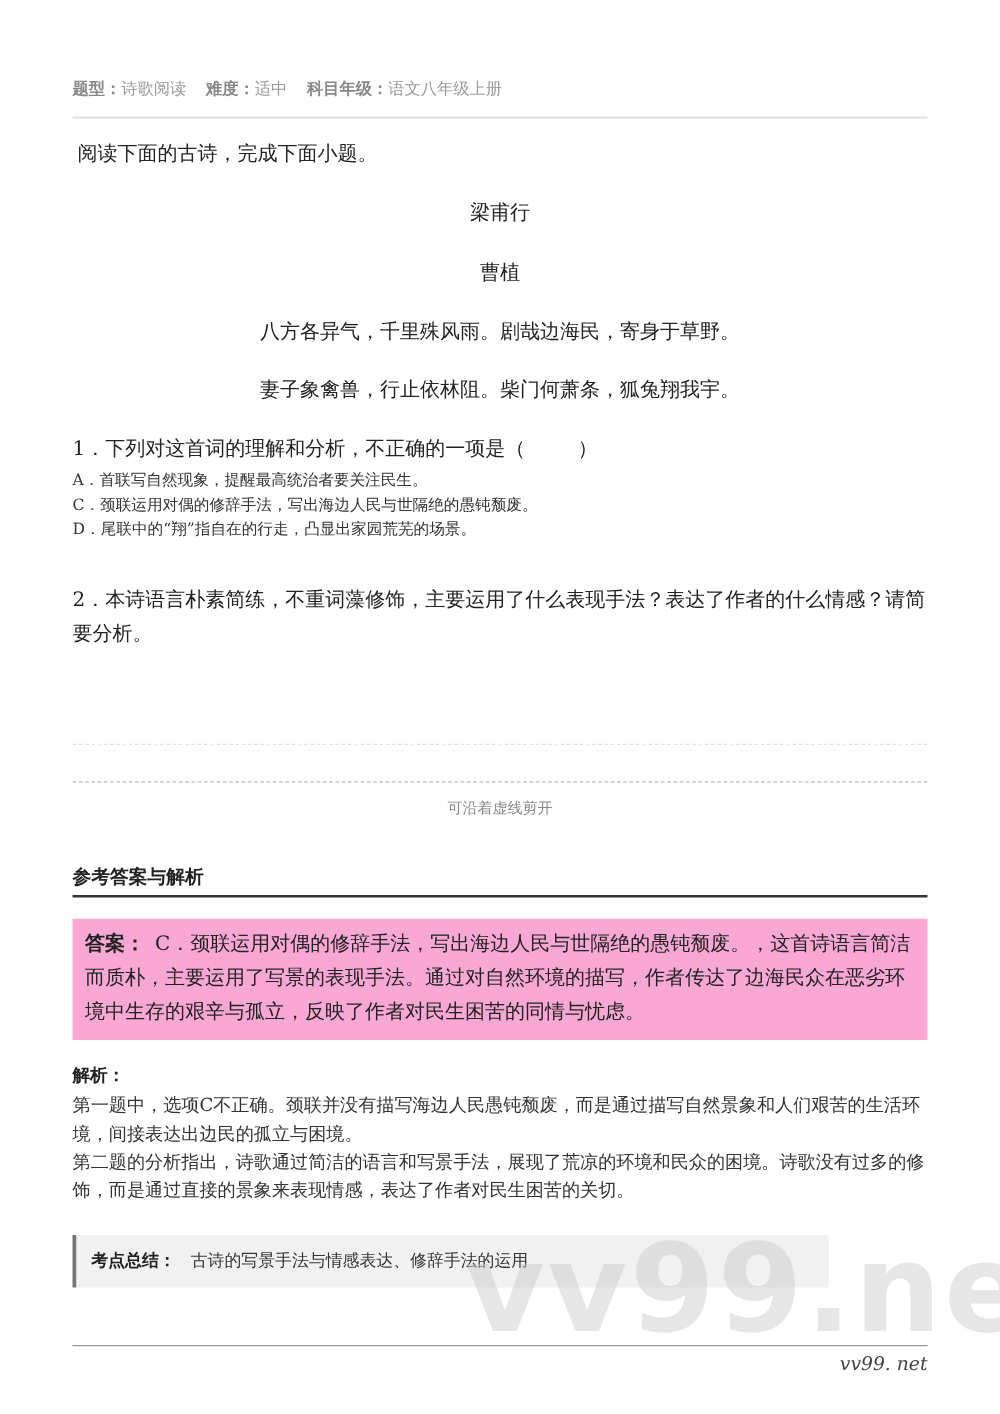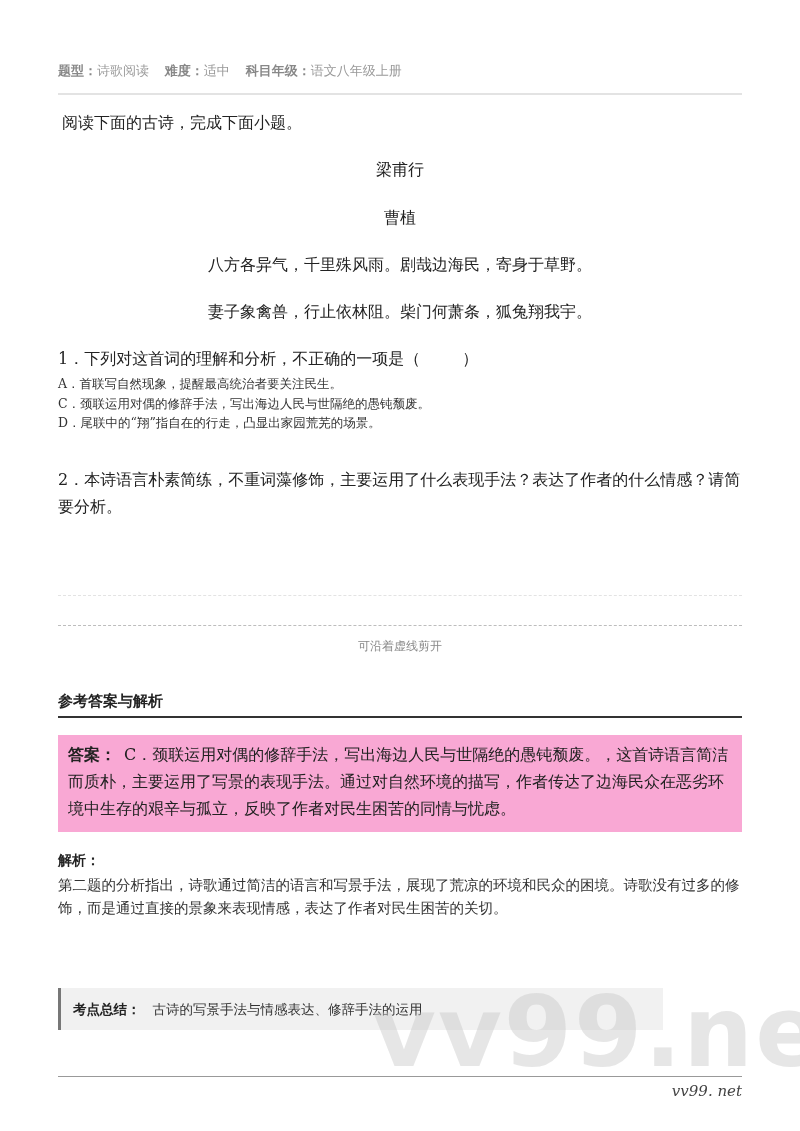--- a/index.html
+++ b/index.html
@@ -263,20 +263,21 @@
 
   <div class="section-title">参考答案与解析</div>
   <div class="section-rule"></div>
 
   <div class="answer-box">
     <span class="answer-label">答案：</span><span>C．颈联运用对偶的修辞手法，写出海边人民与世隔绝的愚钝颓废。，这首诗语言简洁而质朴，主要运用了写景的表现手法。通过对自然环境的描写，作者传达了边海民众在恶劣环境中生存的艰辛与孤立，反映了作者对民生困苦的同情与忧虑。</span>
   </div>
 
   <div class="analysis-label">解析：</div>
   <div class="analysis-body">
+    <p>第一题中，选项C不正确。颈联并没有描写海边人民愚钝颓废，而是通过描写自然景象和人们艰苦的生活环境，间接表达出边民的孤立与困境。</p>
     <p>第二题的分析指出，诗歌通过简洁的语言和写景手法，展现了荒凉的环境和民众的困境。诗歌没有过多的修饰，而是通过直接的景象来表现情感，表达了作者对民生困苦的关切。</p>
   </div>
 
   <div class="keypoint-box">
     <span class="keypoint-label">考点总结：</span><span>古诗的写景手法与情感表达、修辞手法的运用</span>
   </div>
 
   <div class="footer-rule"></div>
   <div class="footer-site">vv99. net</div>
 </div>

